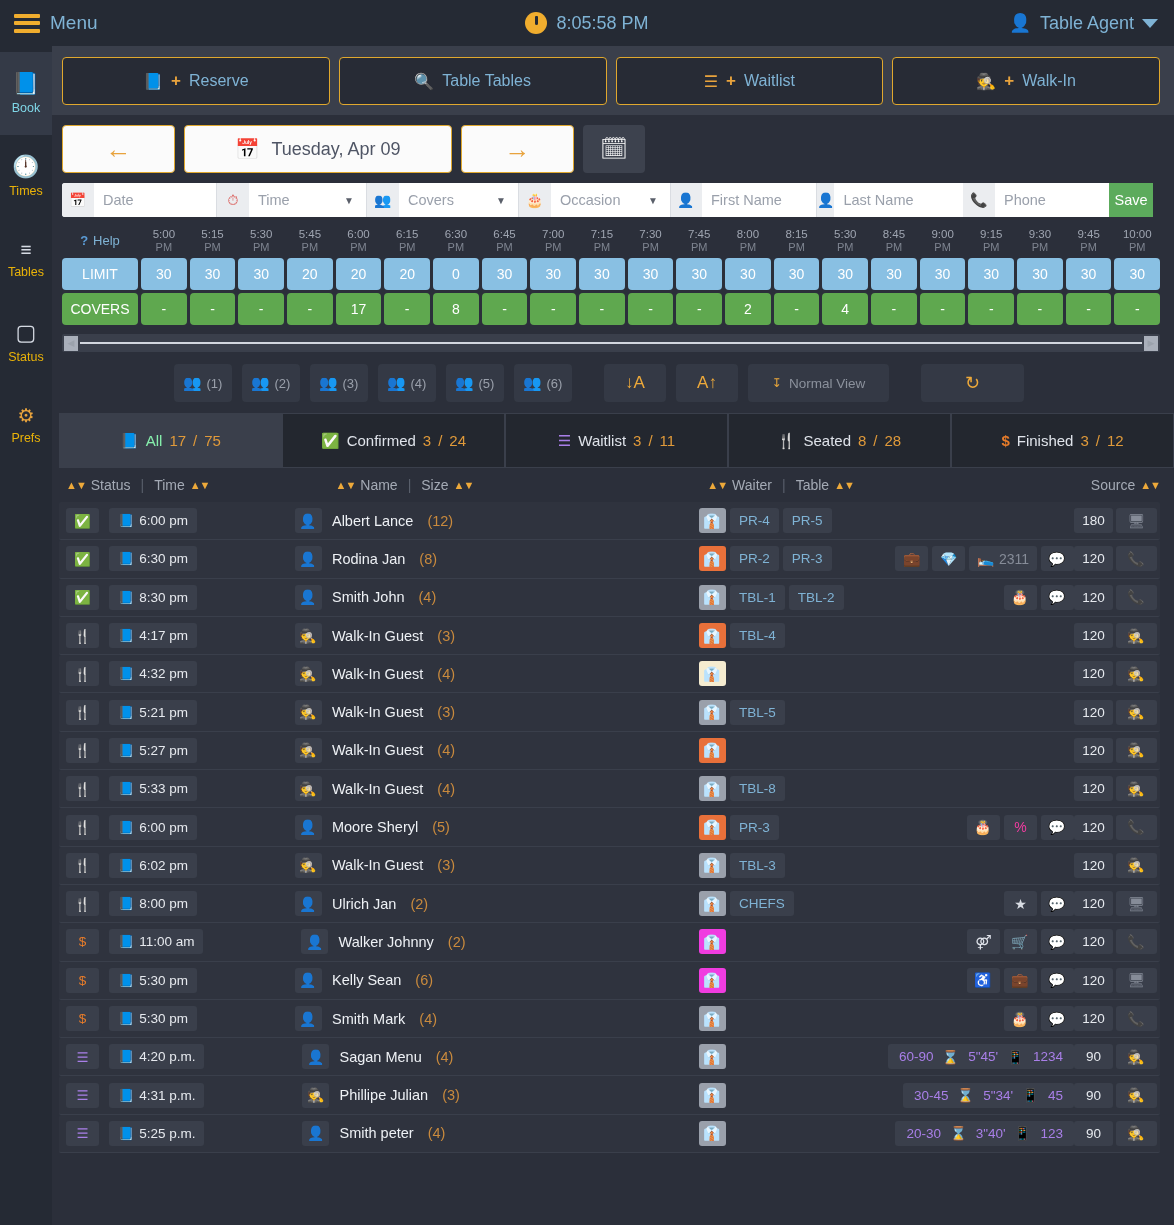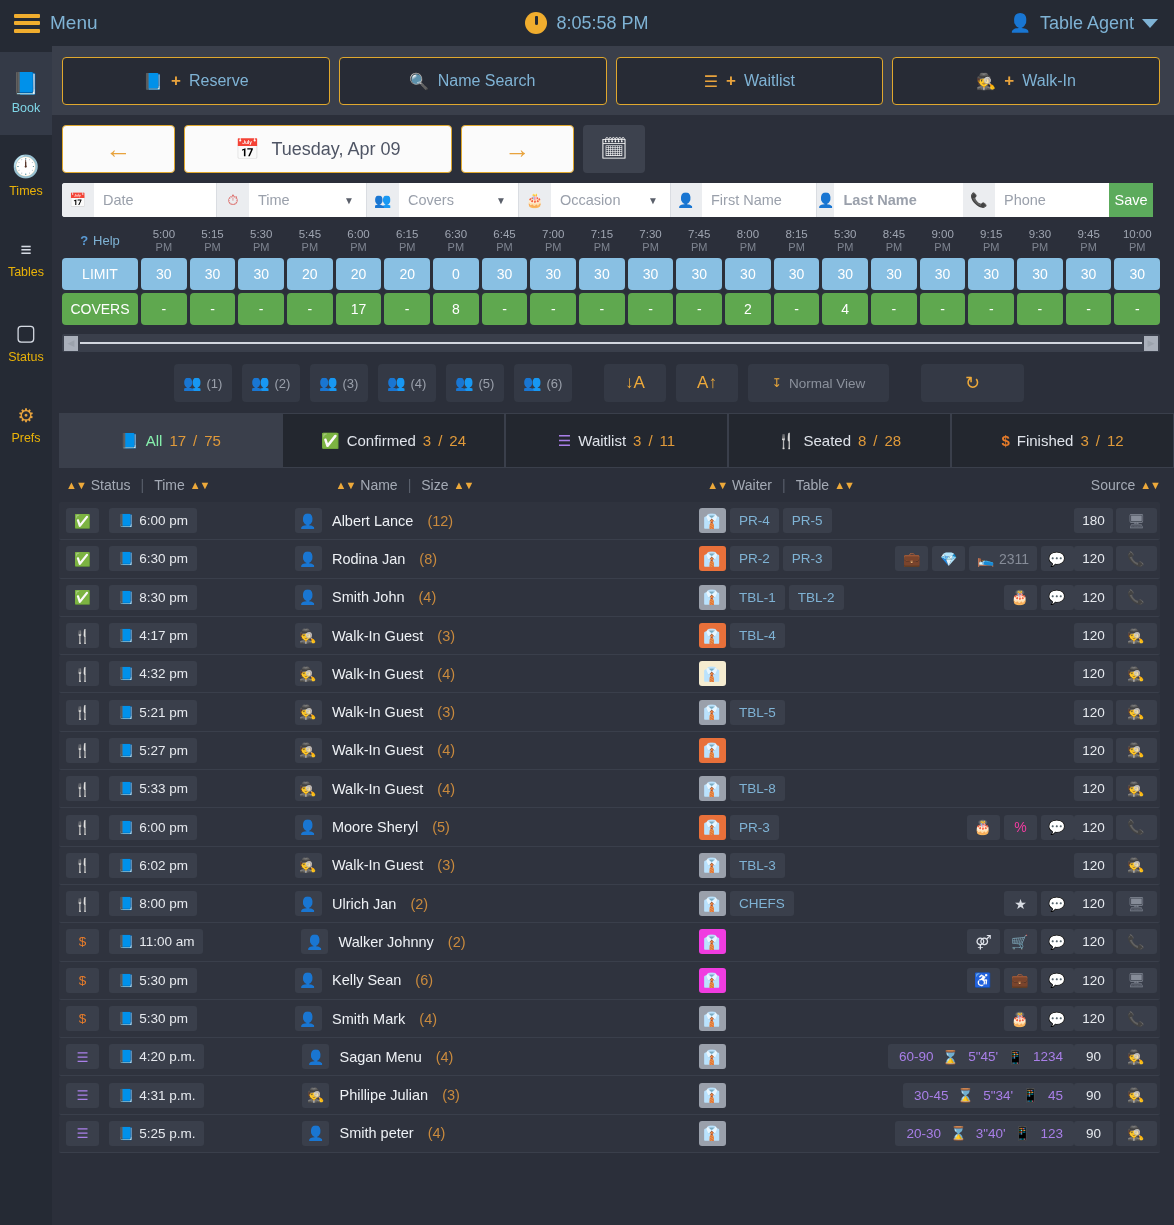--- a/index.html
+++ b/index.html
@@ -224,21 +224,21 @@
   <div class="content">
 
     <div class="action-row">
       <div class="action-btn">
         <span class="ic-y">📘</span>
         <span class="plus">+</span>
         <span>Reserve</span>
       </div>
       <div class="action-btn">
         <span class="ic-y">🔍</span>
-        <span>Name Search</span>
+        <span>Table Tables</span>
       </div>
       <div class="action-btn">
         <span class="ic-y">☰</span>
         <span class="plus">+</span>
         <span>Waitlist</span>
       </div>
       <div class="action-btn">
         <span class="ic-y">🕵</span>
         <span class="plus">+</span>
         <span>Walk-In</span>
@@ -277,21 +277,21 @@
           <span class="fg-ic">🎂</span>
           <input class="fg-in" style="width: 97px;" placeholder="Occasion">
           <span class="fg-caret">▼</span>
         </div>
         <div class="fg" style="width:146px">
           <span class="fg-ic">👤</span>
           <input class="fg-in" style="width: 114px;" placeholder="First Name">
         </div>
         <div class="fg" style="width:146px">
           <span class="fg-ic">👤</span>
-          <input class="fg-in" style="width: 134px; font-weight: bold;" placeholder="Last Name">
+          <input class="fg-in" style="width: 134px;" placeholder="Last Name">
         </div>
         <div class="fg" style="width:146px;border-right:none">
           <span class="fg-ic">📞</span>
           <input class="fg-in" style="width: 114px;" placeholder="Phone">
         </div>
         <div class="save-btn">Save</div>
       </div>
     </div>
 
     <div class="tg">

